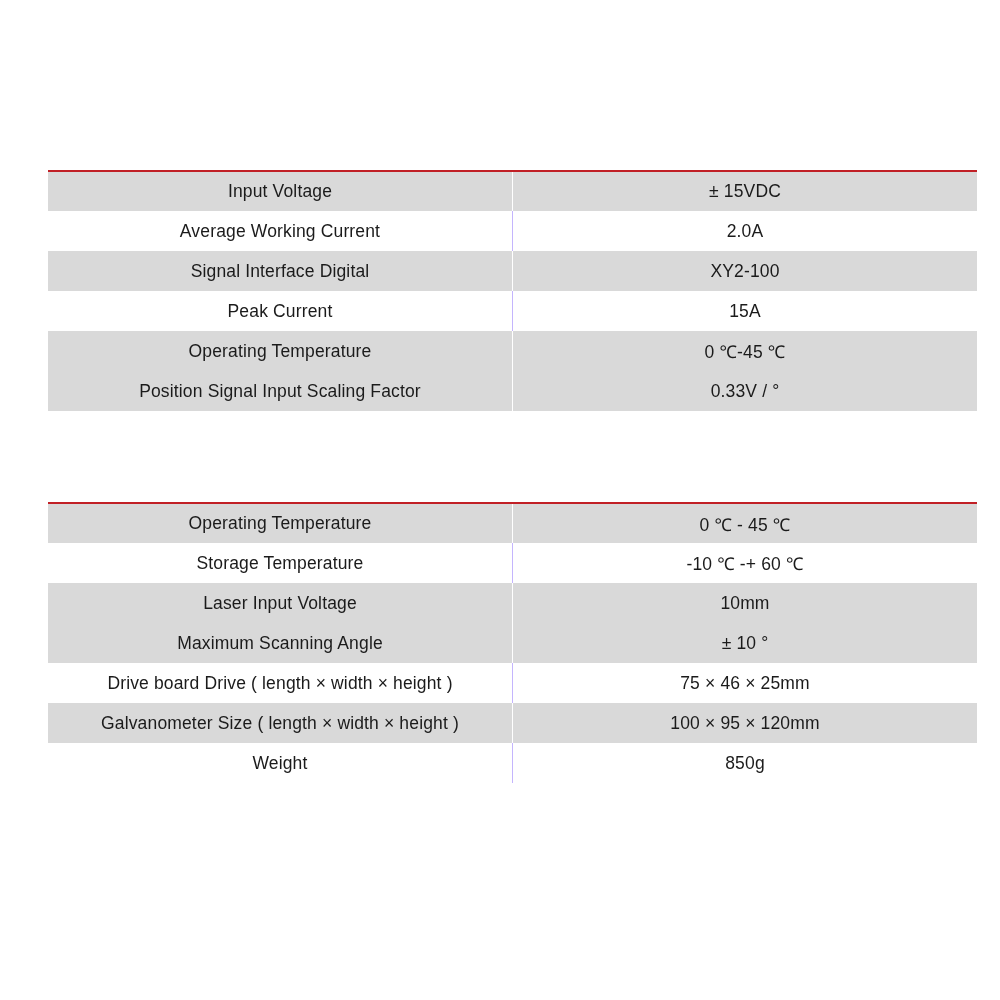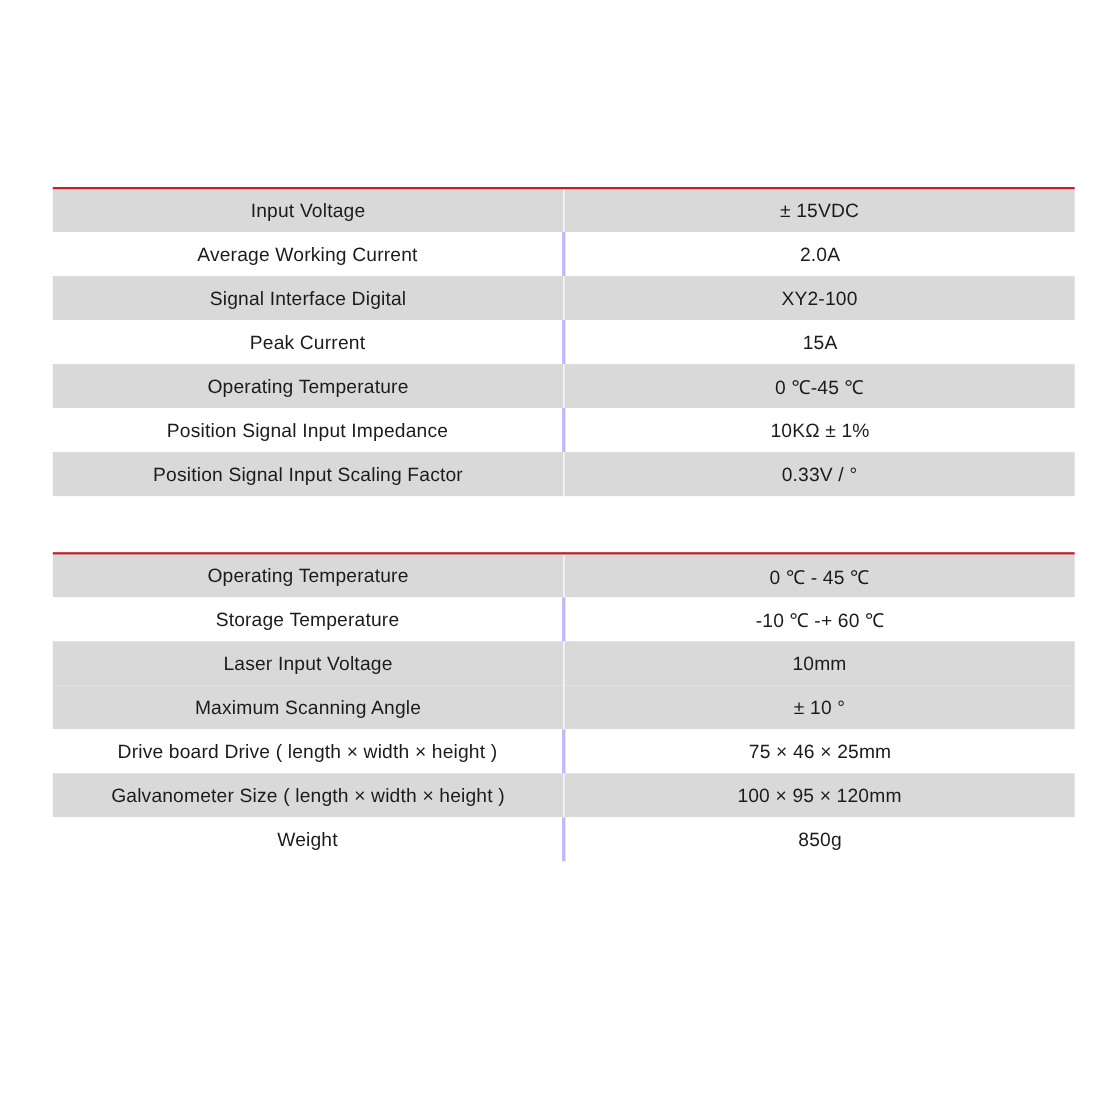--- a/index.html
+++ b/index.html
@@ -57,21 +57,21 @@
     background: #d9d9d9;
   }
   .spec-table tr.row-plain td {
     background: #ffffff;
   }
   
   .spec-table td.col-label {
     border-right: 1px solid #ffffff;
   }
   .spec-table tr.row-plain td.col-label {
-    border-right: 3px solid #c4b5fd;
+    border-right: 1px solid #c4b5fd;
   }
 </style>
 </head>
 <body>
 
 <div class="page">
 
   <table class="spec-table" id="table-power">
     <tbody>
       <tr class="row-shaded">
@@ -86,24 +86,20 @@
         <td class="col-label">Signal Interface Digital</td>
         <td class="col-value">XY2-100</td>
       </tr>
       <tr class="row-plain">
         <td class="col-label">Peak Current</td>
         <td class="col-value">15A</td>
       </tr>
       <tr class="row-shaded">
         <td class="col-label">Operating Temperature</td>
         <td class="col-value">0 ℃-45 ℃</td>
-      </tr>
-      <tr class="row-plain">
-        <td class="col-label">Position Signal Input Impedance</td>
-        <td class="col-value">10KΩ ± 1%</td>
       </tr>
       <tr class="row-shaded">
         <td class="col-label">Position Signal Input Scaling Factor</td>
         <td class="col-value">0.33V / °</td>
       </tr>
     </tbody>
   </table>
 
   <table class="spec-table" id="table-mechanical">
     <tbody>

